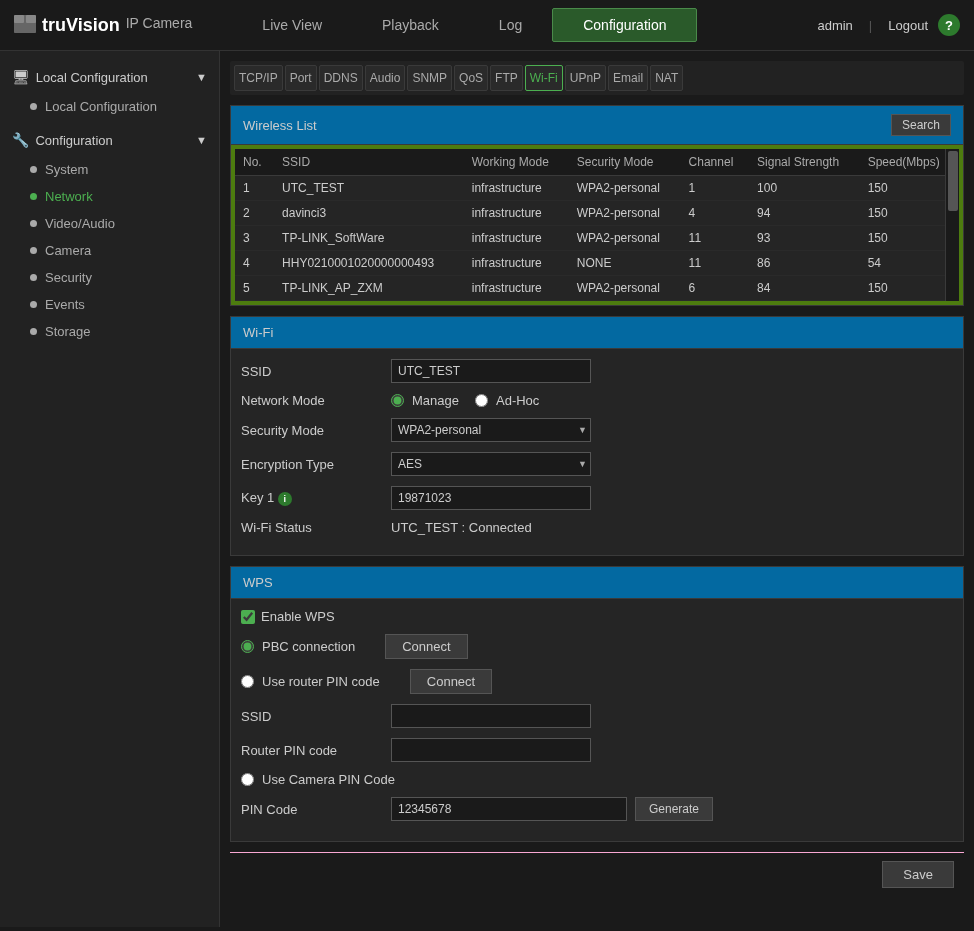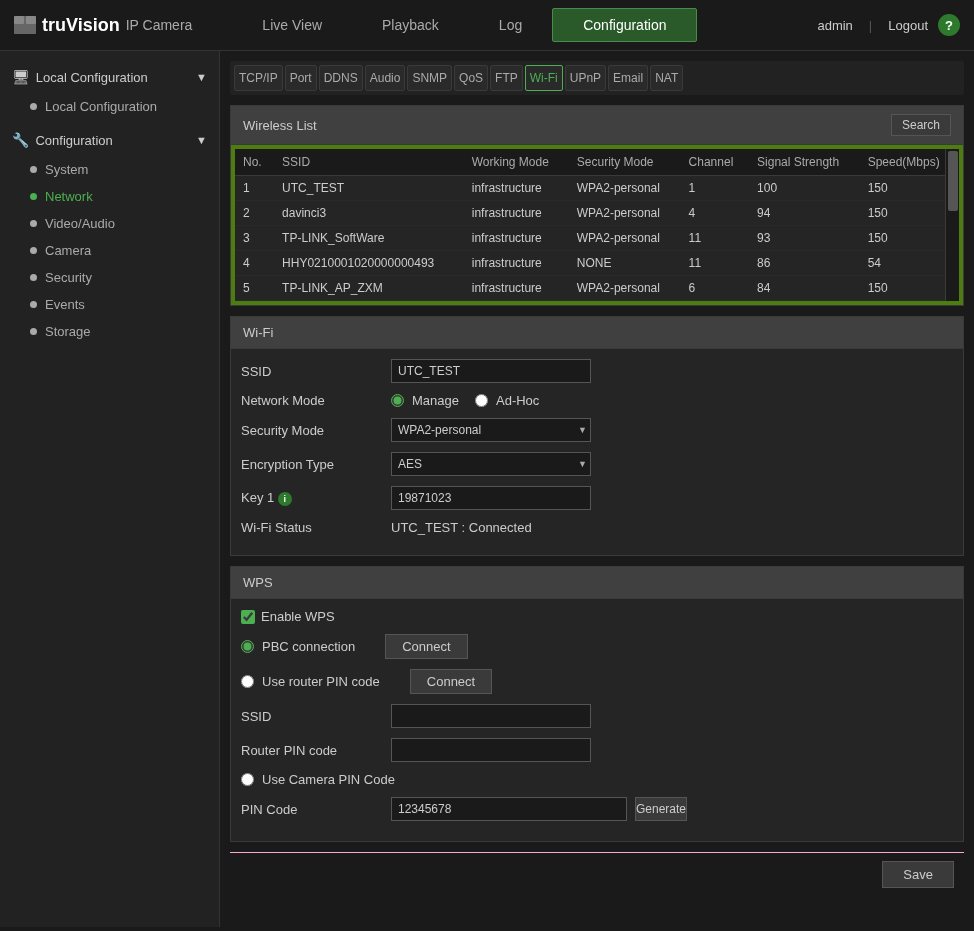--- a/index.html
+++ b/index.html
@@ -1,20 +1,20 @@
 <!DOCTYPE html>
 <html><head>
   <meta charset="utf-8">
   <style>
     * { box-sizing: border-box; margin: 0; padding: 0; }
     body { background: #1a1a1a; color: #ccc; font-family: Arial, sans-serif; font-size: 13px; width: 974px; min-height: 931px; }
 
     
     .header { background: #1a1a1a; display: flex; align-items: center; padding: 8px 14px; border-bottom: 1px solid #333; }
-    .logo-area { display: flex; align-items: center; gap: 6px; margin-right: 40px; }
+    .logo-area { display: flex; gap: 6px; margin-right: 40px; }
     .logo-icon { width: 22px; height: 18px; background: #666; border-radius: 2px; position: relative; }
 
     
     .nav { display: flex; align-items: center; flex: 1; }
     .nav-item { color: #aaa; padding: 8px 30px; cursor: pointer; font-size: 14px; text-decoration: none; }
     .nav-item.active { color: #fff; background: #2a5a2a; border: 1px solid #4a8a4a; border-radius: 2px; }
     .nav-right { display: flex; align-items: center; gap: 10px; margin-left: auto; }
     .nav-right .admin { color: #ccc; }
     .nav-right .logout { color: #ccc; cursor: pointer; }
     .help-btn { background: #2d7a2d; color: #fff; border-radius: 50%; width: 22px; height: 22px; display: flex; align-items: center; justify-content: center; font-size: 13px; font-weight: bold; cursor: pointer; }
@@ -34,21 +34,21 @@
     
     .content { flex: 1; background: #1a1a1a; overflow-y: auto; padding: 10px; }
 
     
     .tabs { display: flex; flex-wrap: wrap; gap: 2px; margin-bottom: 10px; background: #222; padding: 4px; border-radius: 2px; }
     .tab { padding: 5px 4px; cursor: pointer; color: #aaa; font-size: 12px; background: #2a2a2a; border: 1px solid #3a3a3a; border-radius: 2px; }
     .tab.active { color: #4caf50; border-color: #4caf50; }
 
     
     .panel { background: #252525; border: 1px solid #3a3a3a; margin-bottom: 10px; }
-    .panel-header { background: #404040; padding: 8px 12px; font-size: 13px; color: #ccc; border-bottom: 1px solid #3a3a3a; display: flex; align-items: center; justify-content: space-between; }
+    .panel-header { background: #0369a1; padding: 8px 12px; font-size: 13px; color: #ccc; border-bottom: 1px solid #3a3a3a; display: flex; align-items: center; justify-content: space-between; }
     .panel-body { padding: 10px; }
 
     
     .wifi-table { width: 100%; border-collapse: collapse; }
     .wifi-table th { background: #1a1a1a; color: #aaa; padding: 6px 8px; text-align: left; font-weight: normal; font-size: 12px; border-bottom: 1px solid #3a3a3a; }
     .wifi-table td { padding: 5px 8px; font-size: 12px; color: #ccc; border-bottom: 1px solid #2a2a2a; }
 
     
     .table-wrapper { position: relative; max-height: 185px; overflow: hidden; border: 4px solid #4d7c0f; }
     .scrollbar-track { position: absolute; right: 0; top: 0; bottom: 0; width: 14px; background: #1a1a1a; border-left: 1px solid #3a3a3a; }
@@ -70,21 +70,21 @@
     .radio-label { display: flex; align-items: center; gap: 8px; cursor: pointer; color: #ccc; font-size: 13px; }
     .radio-input { accent-color: #4caf50; cursor: pointer; }
     .checkbox-label { display: flex; align-items: center; gap: 6px; cursor: pointer; color: #ccc; font-size: 13px; }
     .checkbox-input { accent-color: #4caf50; cursor: pointer; width: 14px; height: 14px; }
     .info-icon { width: 16px; height: 16px; background: #2d7a2d; border-radius: 50%; color: #fff; display: flex; align-items: center; justify-content: center; font-size: 10px; font-weight: bold; cursor: pointer; }
 
     
     .wps-connect-btn { background: #3a3a3a; border: 1px solid #555; color: #ccc; padding: 4px 16px; cursor: pointer; font-size: 13px; margin-left: 10px; }
 
     
-    .generate-btn { background: #3a3a3a; border: 1px solid #555; color: #ccc; padding: 4px 0; cursor: pointer; font-size: 12px; margin-left: 8px; }
+    .generate-btn { background: #3a3a3a; border: 1px solid #555; color: #ccc; padding: 4px 13px; cursor: pointer; font-size: 12px; margin-left: 8px; }
 
     
     .status-text { color: #ccc; font-size: 13px; }
 
     
     .save-bar { display: flex; justify-content: flex-end; padding: 8px 10px; border-top: 1px solid #f9a8d4; background: #1a1a1a; }
     .save-btn { background: #3a3a3a; border: 1px solid #555; color: #ccc; padding: 5px 20px; cursor: pointer; font-size: 13px; }
 
     .divider { color: #555; margin: 0 6px; }
   </style>

